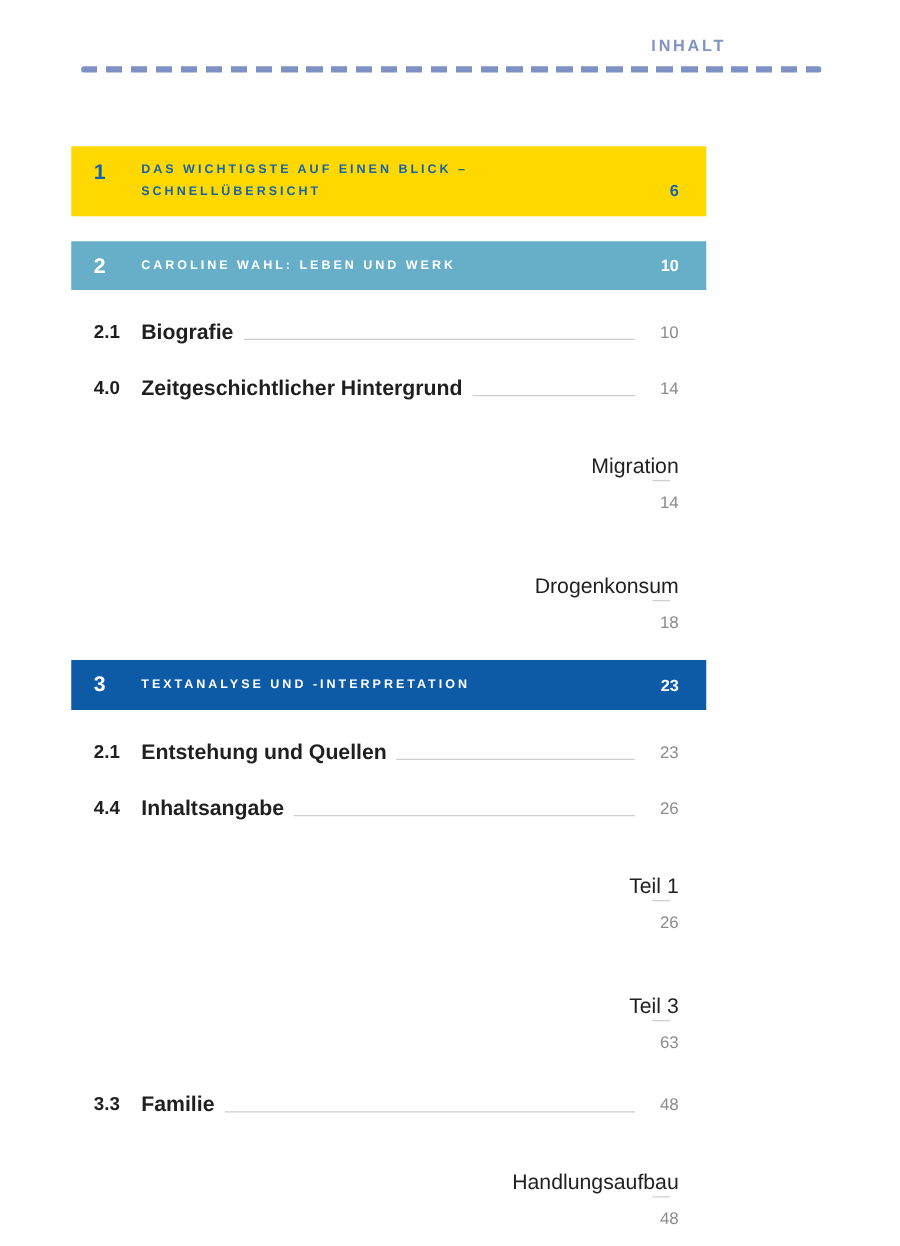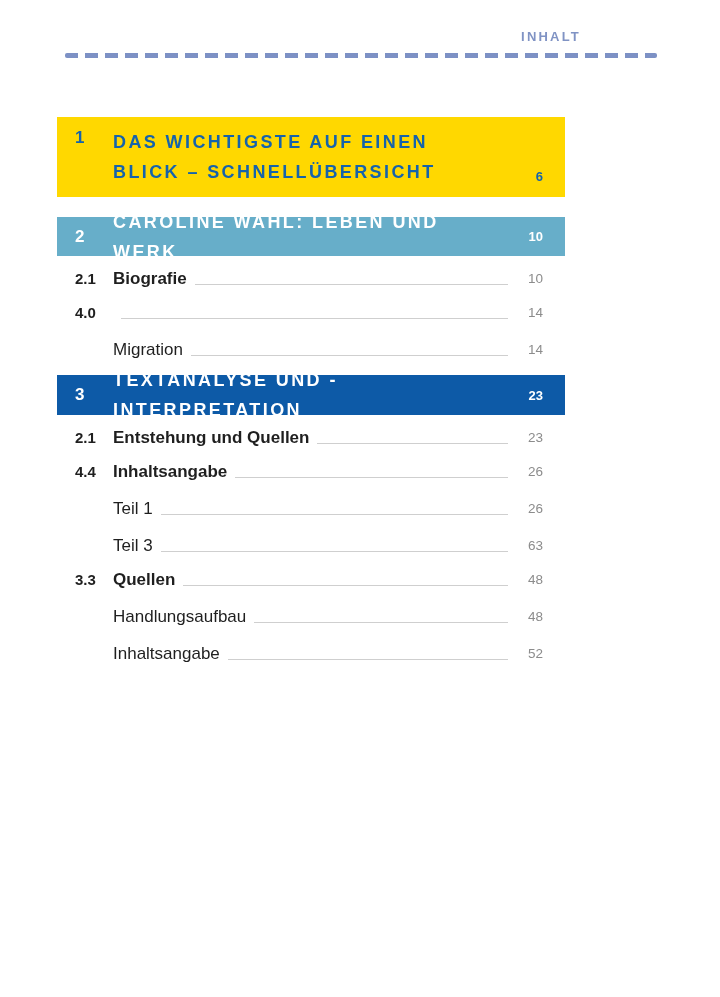--- a/index.html
+++ b/index.html
@@ -42,24 +42,24 @@
     padding-right: 22px;
   }
   .banner .b-num {
     width: 38px;
     flex: 0 0 38px;
     font-size: 17px;
     font-weight: bold;
   }
   .banner .b-title {
     flex: 1 1 auto;
-    font-size: 18px;
+    font-size: 10px;
     font-weight: bold;
     letter-spacing: 2.4px;
-    line-height: 30px;
+    line-height: 18px;
     max-width: 352px;
   }
   .banner .b-page {
     margin-left: auto;
     font-size: 13px;
     font-weight: bold;
     text-align: right;
   }
   .banner-1 {
     background: #ffd800;
@@ -86,22 +86,22 @@
   }
 
   .toc-row {
     display: flex;
     align-items: flex-end;
     padding-left: 18px;
     padding-right: 22px;
     line-height: 23px;
     color: #1f1f1f;
   }
-  .toc-row.lvl1 { margin-top: 11px; }
-  .toc-row.lvl2 { margin-top: 14px; }
+  .toc-row.lvl1 { margin-top: 22px; }
+  .toc-row.lvl2 { margin-top: 1px; flex-direction: column; }
   .toc-row.cont { margin-top: 0; }
   .toc-num {
     width: 38px;
     flex: 0 0 38px;
     font-size: 15px;
     font-weight: bold;
   }
   .toc-title {
     font-size: 17px;
     max-width: 352px;
@@ -150,28 +150,35 @@
     </div>
 
     <div class="toc-row lvl1">
       <span class="toc-num">2.1</span>
       <span class="toc-title">Biografie</span>
       <span class="leader"></span>
       <span class="toc-page">10</span>
     </div>
     <div class="toc-row lvl1">
       <span class="toc-num">4.0</span>
+      <span class="toc-title">Zeitgeschichtlicher Hintergrund</span>
       <span class="leader"></span>
       <span class="toc-page">14</span>
     </div>
     <div class="toc-row lvl2">
       <span class="toc-num"></span>
       <span class="toc-title">Migration</span>
       <span class="leader"></span>
       <span class="toc-page">14</span>
+    </div>
+    <div class="toc-row lvl2">
+      <span class="toc-num"></span>
+      <span class="toc-title">Drogenkonsum</span>
+      <span class="leader"></span>
+      <span class="toc-page">18</span>
     </div>
 
     <div class="banner banner-3">
       <span class="b-num">3</span>
       <span class="b-title">TEXTANALYSE UND -INTERPRETATION</span>
       <span class="b-page">23</span>
     </div>
 
     <div class="toc-row lvl1">
       <span class="toc-num">2.1</span>
@@ -192,21 +199,21 @@
       <span class="toc-page">26</span>
     </div>
     <div class="toc-row lvl2">
       <span class="toc-num"></span>
       <span class="toc-title">Teil 3</span>
       <span class="leader"></span>
       <span class="toc-page">63</span>
     </div>
     <div class="toc-row lvl1">
       <span class="toc-num">3.3</span>
-      <span class="toc-title">Quellen</span>
+      <span class="toc-title">Familie</span>
       <span class="leader"></span>
       <span class="toc-page">48</span>
     </div>
     <div class="toc-row lvl2">
       <span class="toc-num"></span>
       <span class="toc-title">Handlungsaufbau</span>
       <span class="leader"></span>
       <span class="toc-page">48</span>
     </div>
     <div class="toc-row lvl2">

